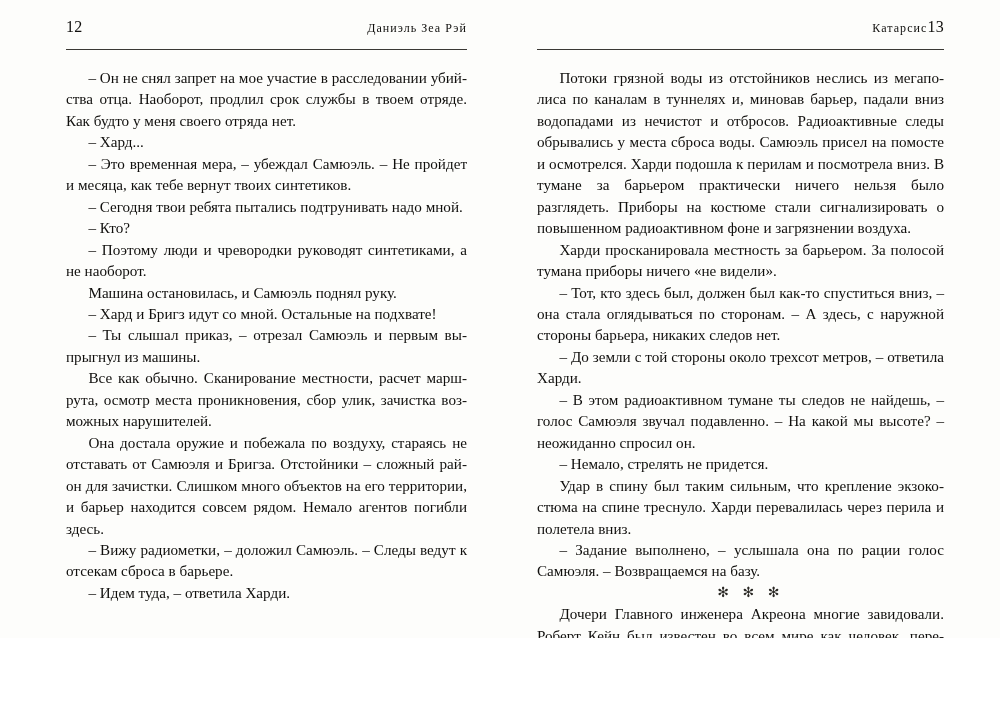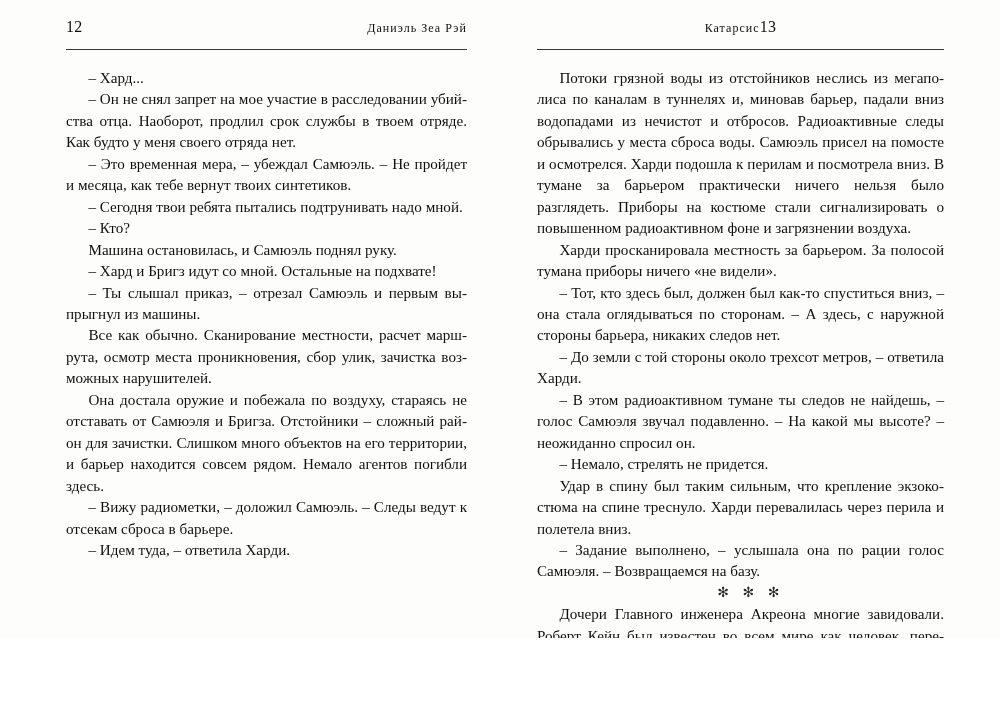--- a/index.html
+++ b/index.html
@@ -29,21 +29,21 @@
   .running-head {
     position: relative;
     display: flex;
     align-items: baseline;
     height: 30px;
     font-size: 15.5px;
     letter-spacing: 0.9px;
     white-space: nowrap;
   }
   .page-left .running-head  { justify-content: space-between; }
-  .page-right .running-head { justify-content: center; }
+  .page-right .running-head { justify-content: flex-end; }
 
   .folio {
     font-size: 16px;
     letter-spacing: 0.3px;
     font-family: "Liberation Serif", "DejaVu Serif", serif;
   }
   .head-title {
     font-size: 12px;
     letter-spacing: 1.05px;
   }
@@ -82,25 +82,26 @@
 
 <div id="book-spread">
 
   <div class="page page-left">
     <div class="running-head">
       <span class="folio">12</span>
       <span class="head-title">Даниэль Зеа Рэй</span>
     </div>
     <div class="head-rule"></div>
     <div class="body-text">
+      <p>– Он не снял запрет на мое участие в расследовании убий­ства отца. Наоборот, продлил срок службы в твоем отряде. Как будто у меня своего отряда нет.</p>
       <p>– Хард...</p>
-      <p>– Он не снял запрет на мое участие в расследовании убий­ства отца. Наоборот, продлил срок службы в твоем отряде. Как будто у меня своего отряда нет.</p>
       <p>– Это временная мера, – убеждал Самюэль. – Не пройдет и месяца, как тебе вернут твоих синтетиков.</p>
       <p>– Сегодня твои ребята пытались подтрунивать надо мной.</p>
       <p>– Кто?</p>
+      <p>– Поэтому люди и чревородки руководят синтетиками, а не наоборот.</p>
       <p>Машина остановилась, и Самюэль поднял руку.</p>
       <p>– Хард и Бригз идут со мной. Остальные на подхвате!</p>
       <p>– Ты слышал приказ, – отрезал Самюэль и первым вы­прыгнул из машины.</p>
       <p>Все как обычно. Сканирование местности, расчет марш­рута, осмотр места проникновения, сбор улик, зачистка воз­можных нарушителей.</p>
       <p>Она достала оружие и побежала по воздуху, стараясь не отставать от Самюэля и Бригза. Отстойники – сложный рай­он для зачистки. Слишком много объектов на его террито­рии, и барьер находится совсем рядом. Немало агентов по­гибли здесь.</p>
       <p>– Вижу радиометки, – доложил Самюэль. – Следы ведут к отсекам сброса в барьере.</p>
       <p>– Идем туда, – ответила Харди.</p>
 
     </div>
   </div>

